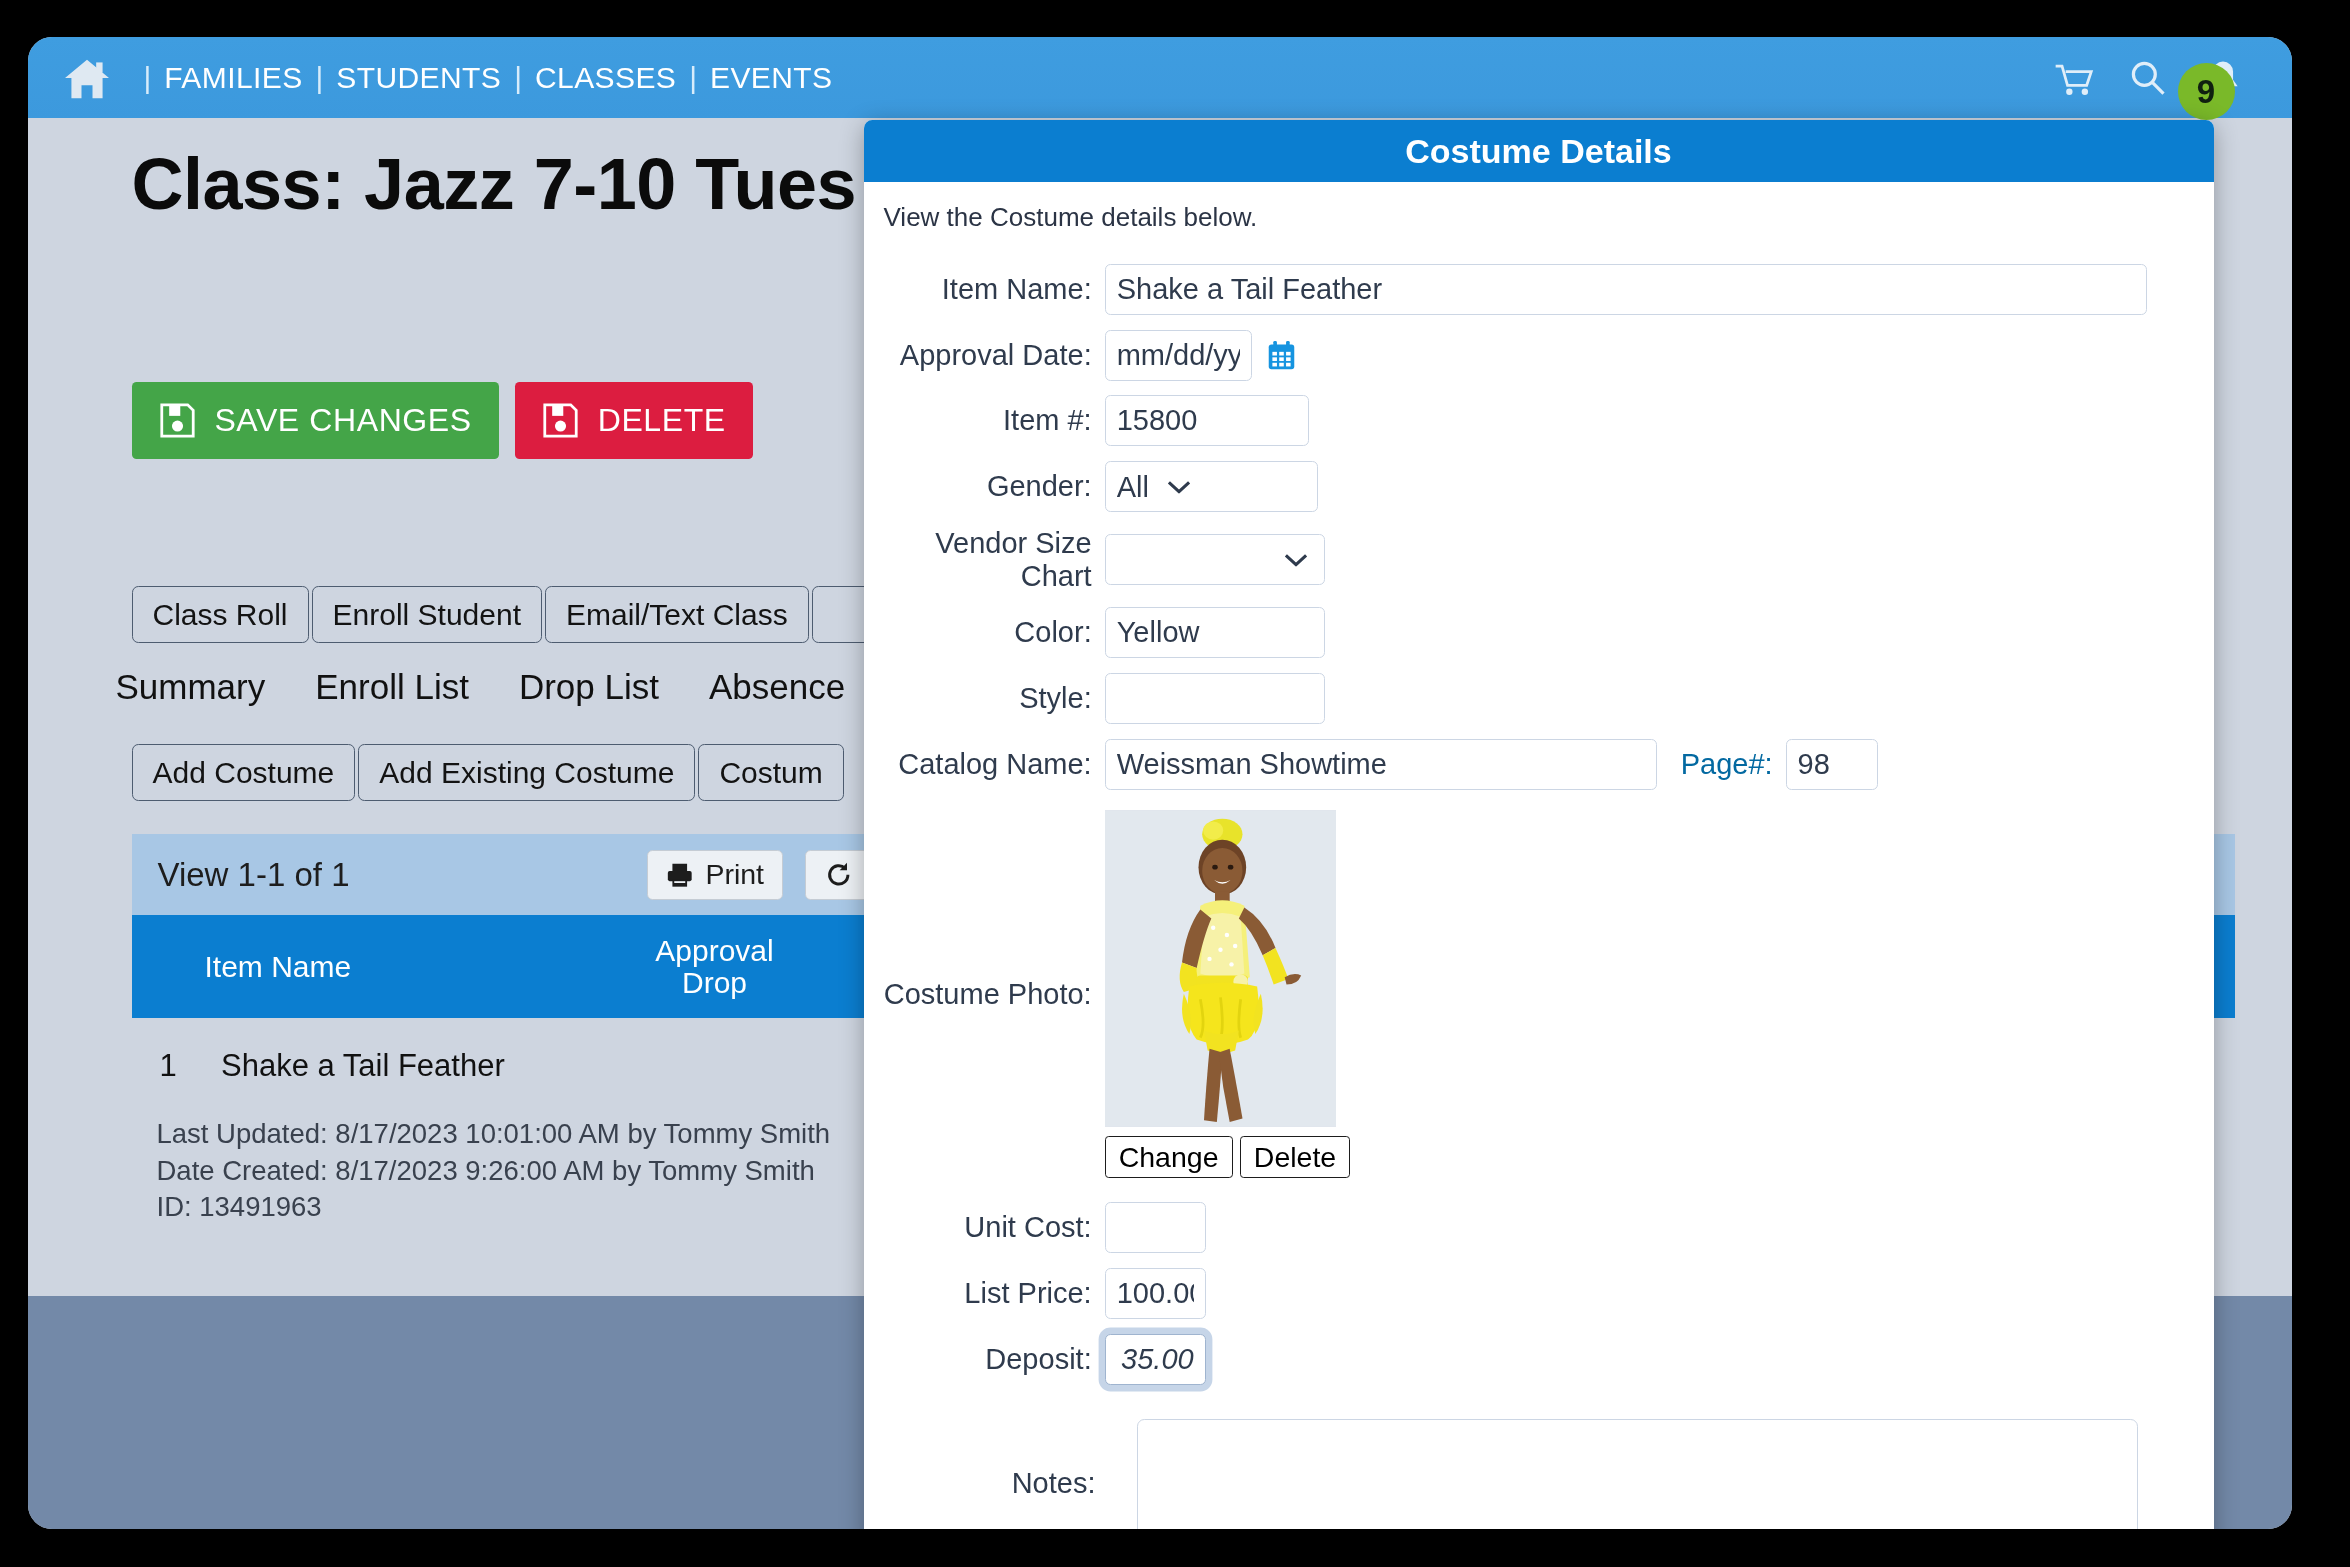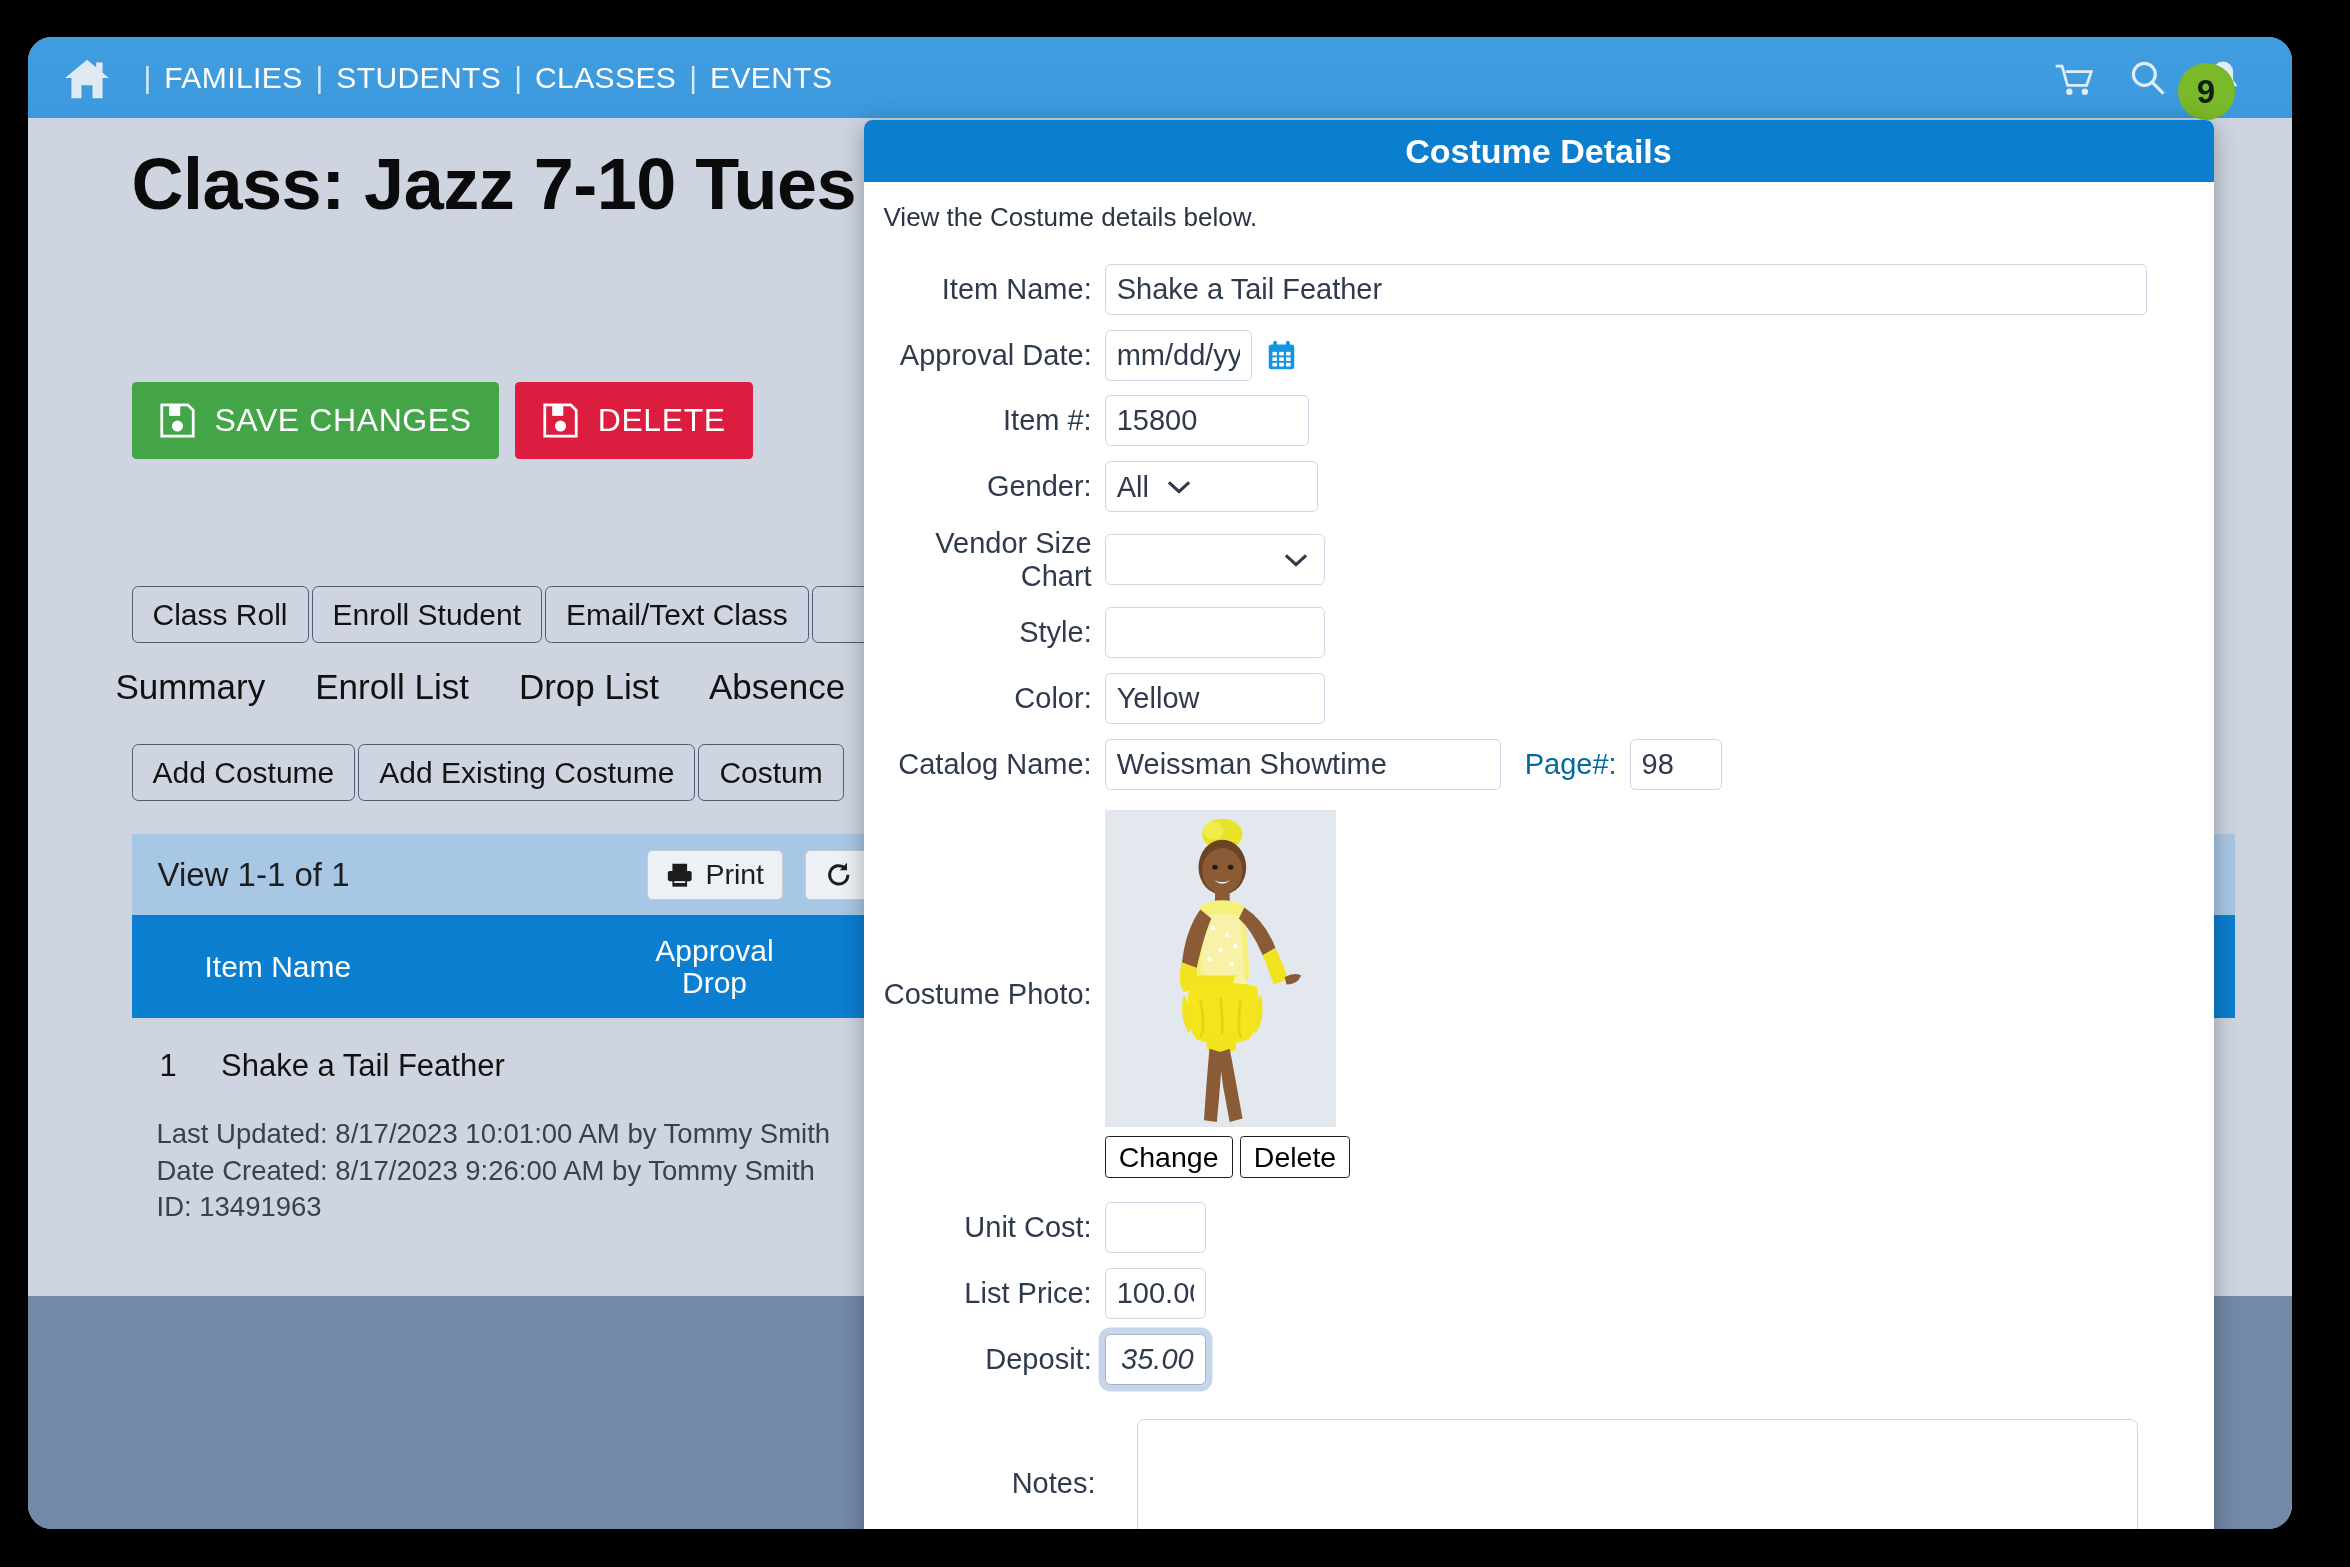--- a/index.html
+++ b/index.html
@@ -322,21 +322,21 @@
     background: #ffffff;
     font-family: "Liberation Sans", sans-serif;
     outline: none;
   }
   .finput::placeholder { color: #2f3b4d; opacity: 1; }
   .w-full  { width: 1042px; }
   .w-date  { width: 147px; }
   .w-mid   { width: 204px; }
   .w-sel   { width: 213px; }
   .w-vsc   { width: 220px; }
-  .w-cat   { width: 396px; }
+  .w-cat   { width: 552px; }
   .w-page  { width: 92px; }
   .w-cost  { width: 101px; }
 
   select.finput { appearance: none; -webkit-appearance: none; }
   .selwrap { position: relative; display: inline-block; }
   .selwrap .chev {
     position: absolute;
     pointer-events: none;
     top: 50%; transform: translateY(-50%);
     width: 24px; height: 14.7px;
@@ -616,27 +616,27 @@
             </select>
             <span class="chev chev-right">
               <svg viewBox="0 0 26 16" width="24" height="14.7">
                   <path d="M2 3l11 10 11-10" fill="none" stroke="#2f3b4d" stroke-width="3.4"></path>
                 </svg>
             </span>
           </span>
         </div>
 
         <div class="frow">
+          <span class="flabel">Color:</span>
+          <input class="finput w-vsc" type="text" value="Yellow" style="">
+        </div>
+
+        <div class="frow">
           <span class="flabel">Style:</span>
           <input class="finput w-vsc" type="text" value="" style="">
-        </div>
-
-        <div class="frow">
-          <span class="flabel">Color:</span>
-          <input class="finput w-vsc" type="text" value="Yellow" style="">
         </div>
 
         <div class="frow">
           <span class="flabel">Catalog Name:</span>
           <input class="finput w-cat" type="text" value="Weissman Showtime" style="">
           <span id="page-label">Page#:</span>
           <input class="finput w-page" type="text" value="98" style="">
         </div>
 
         <div id="photo-row">

